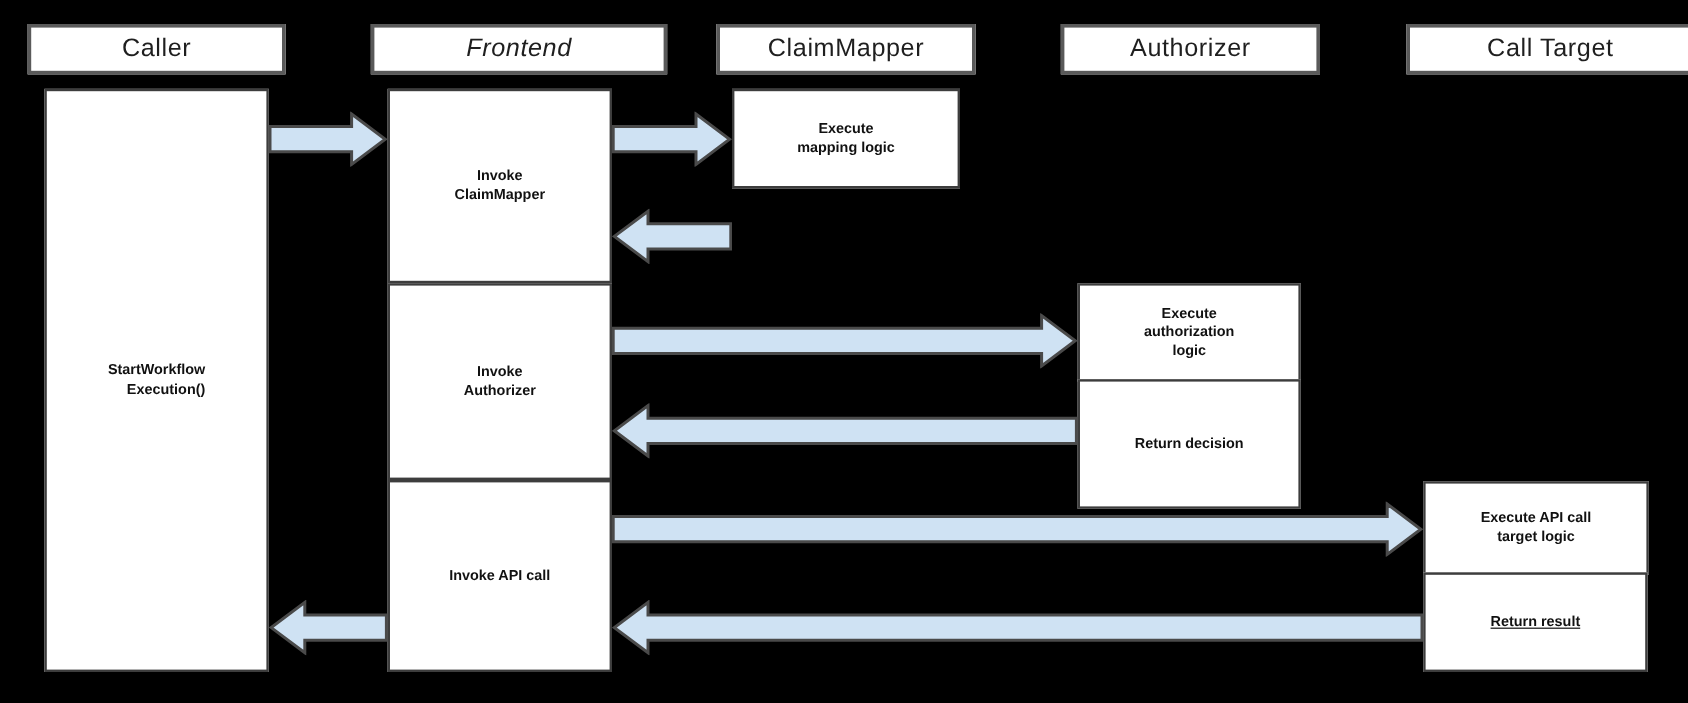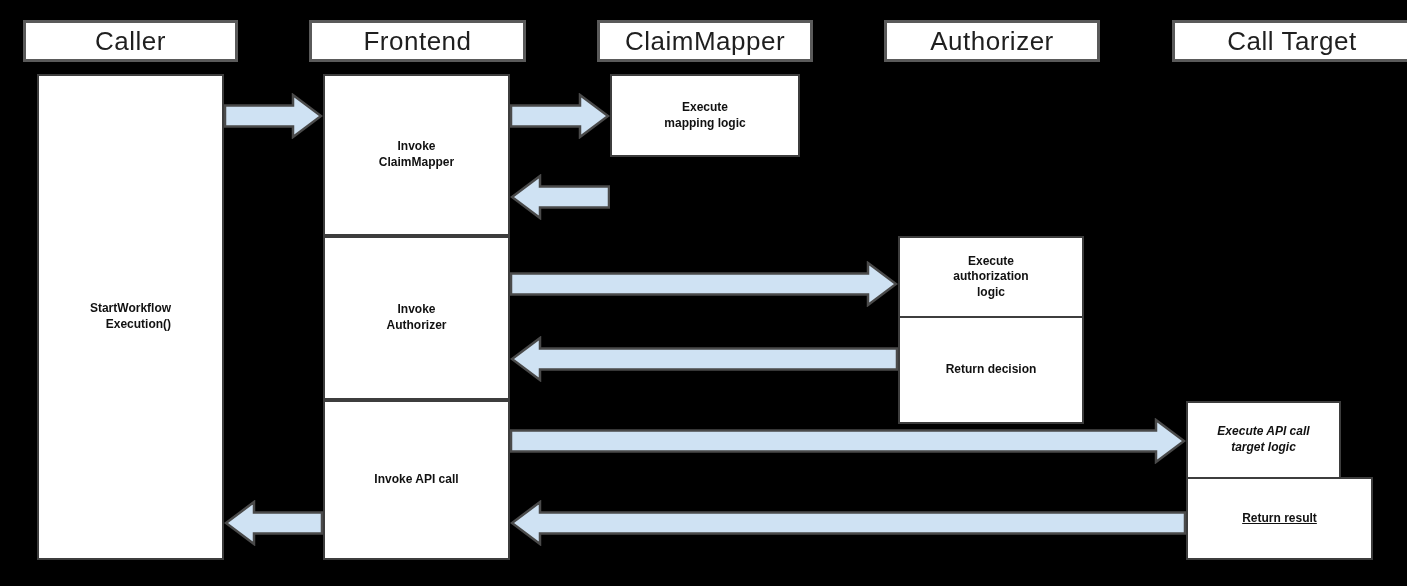--- a/index.html
+++ b/index.html
@@ -19,21 +19,21 @@
     position: absolute;
     background: #ffffff;
     box-sizing: border-box;
     display: flex;
     align-items: center;
     justify-content: center;
     text-align: center;
   }
   .header {
     border: 3px solid #5a5a5a;
-    font-size: 26px;
+    font-size: 21px;
     font-weight: 400;
     color: #1f1f1f;
     letter-spacing: 0.5px;
   }
   .activation {
     border: 2px solid #3d3d3d;
     font-size: 12px;
     font-weight: 700;
     color: #111111;
     line-height: 1.3;
@@ -54,21 +54,21 @@
   }
 </style>
 </head>
 <body>
 
 <div class="canvas">
 
   <div class="node header" style="left:23px; top:20px; width:215px; height:42px;">
     <span class="label">Caller</span>
   </div>
-  <div class="node header" style="left:309px; top:20px; width:217px; height:42px;">
+  <div class="node header" style="left:309px; top:20px; width:247px; height:42px;font-style:italic;">
     <span class="label">Frontend</span>
   </div>
   <div class="node header" style="left:597px; top:20px; width:216px; height:42px;">
     <span class="label">ClaimMapper</span>
   </div>
   <div class="node header" style="left:884px; top:20px; width:216px; height:42px;">
     <span class="label">Authorizer</span>
   </div>
   <div class="node header" style="left:1172px; top:20px; width:240px; height:42px;">
     <span class="label">Call Target</span>
@@ -98,21 +98,21 @@
 
   <div class="node activation" style="left:898px; top:236px; width:186px; height:82px;">
     <span class="label">Execute
 authorization
 logic</span>
   </div>
   <div class="node activation" style="left:898px; top:316px; width:186px; height:108px;">
     <span class="label">Return decision</span>
   </div>
 
-  <div class="node activation" style="left:1186px; top:401px; width:155px; height:78px;font-style:italic;">
+  <div class="node activation" style="left:1186px; top:401px; width:188px; height:78px;">
     <span class="label">Execute API call
 target logic</span>
   </div>
   <div class="node activation" style="left:1186px; top:477px; width:187px; height:83px;text-decoration:underline;">
     <span class="label">Return result</span>
   </div>
 
   <svg class="arrow" style="left:224px; top:93px;" width="99" height="46" viewBox="0 0 99 46">
     <polygon points="1,12.5 69,12.5 69,2 97,23 69,44 69,33.5 1,33.5"></polygon>
   </svg>

